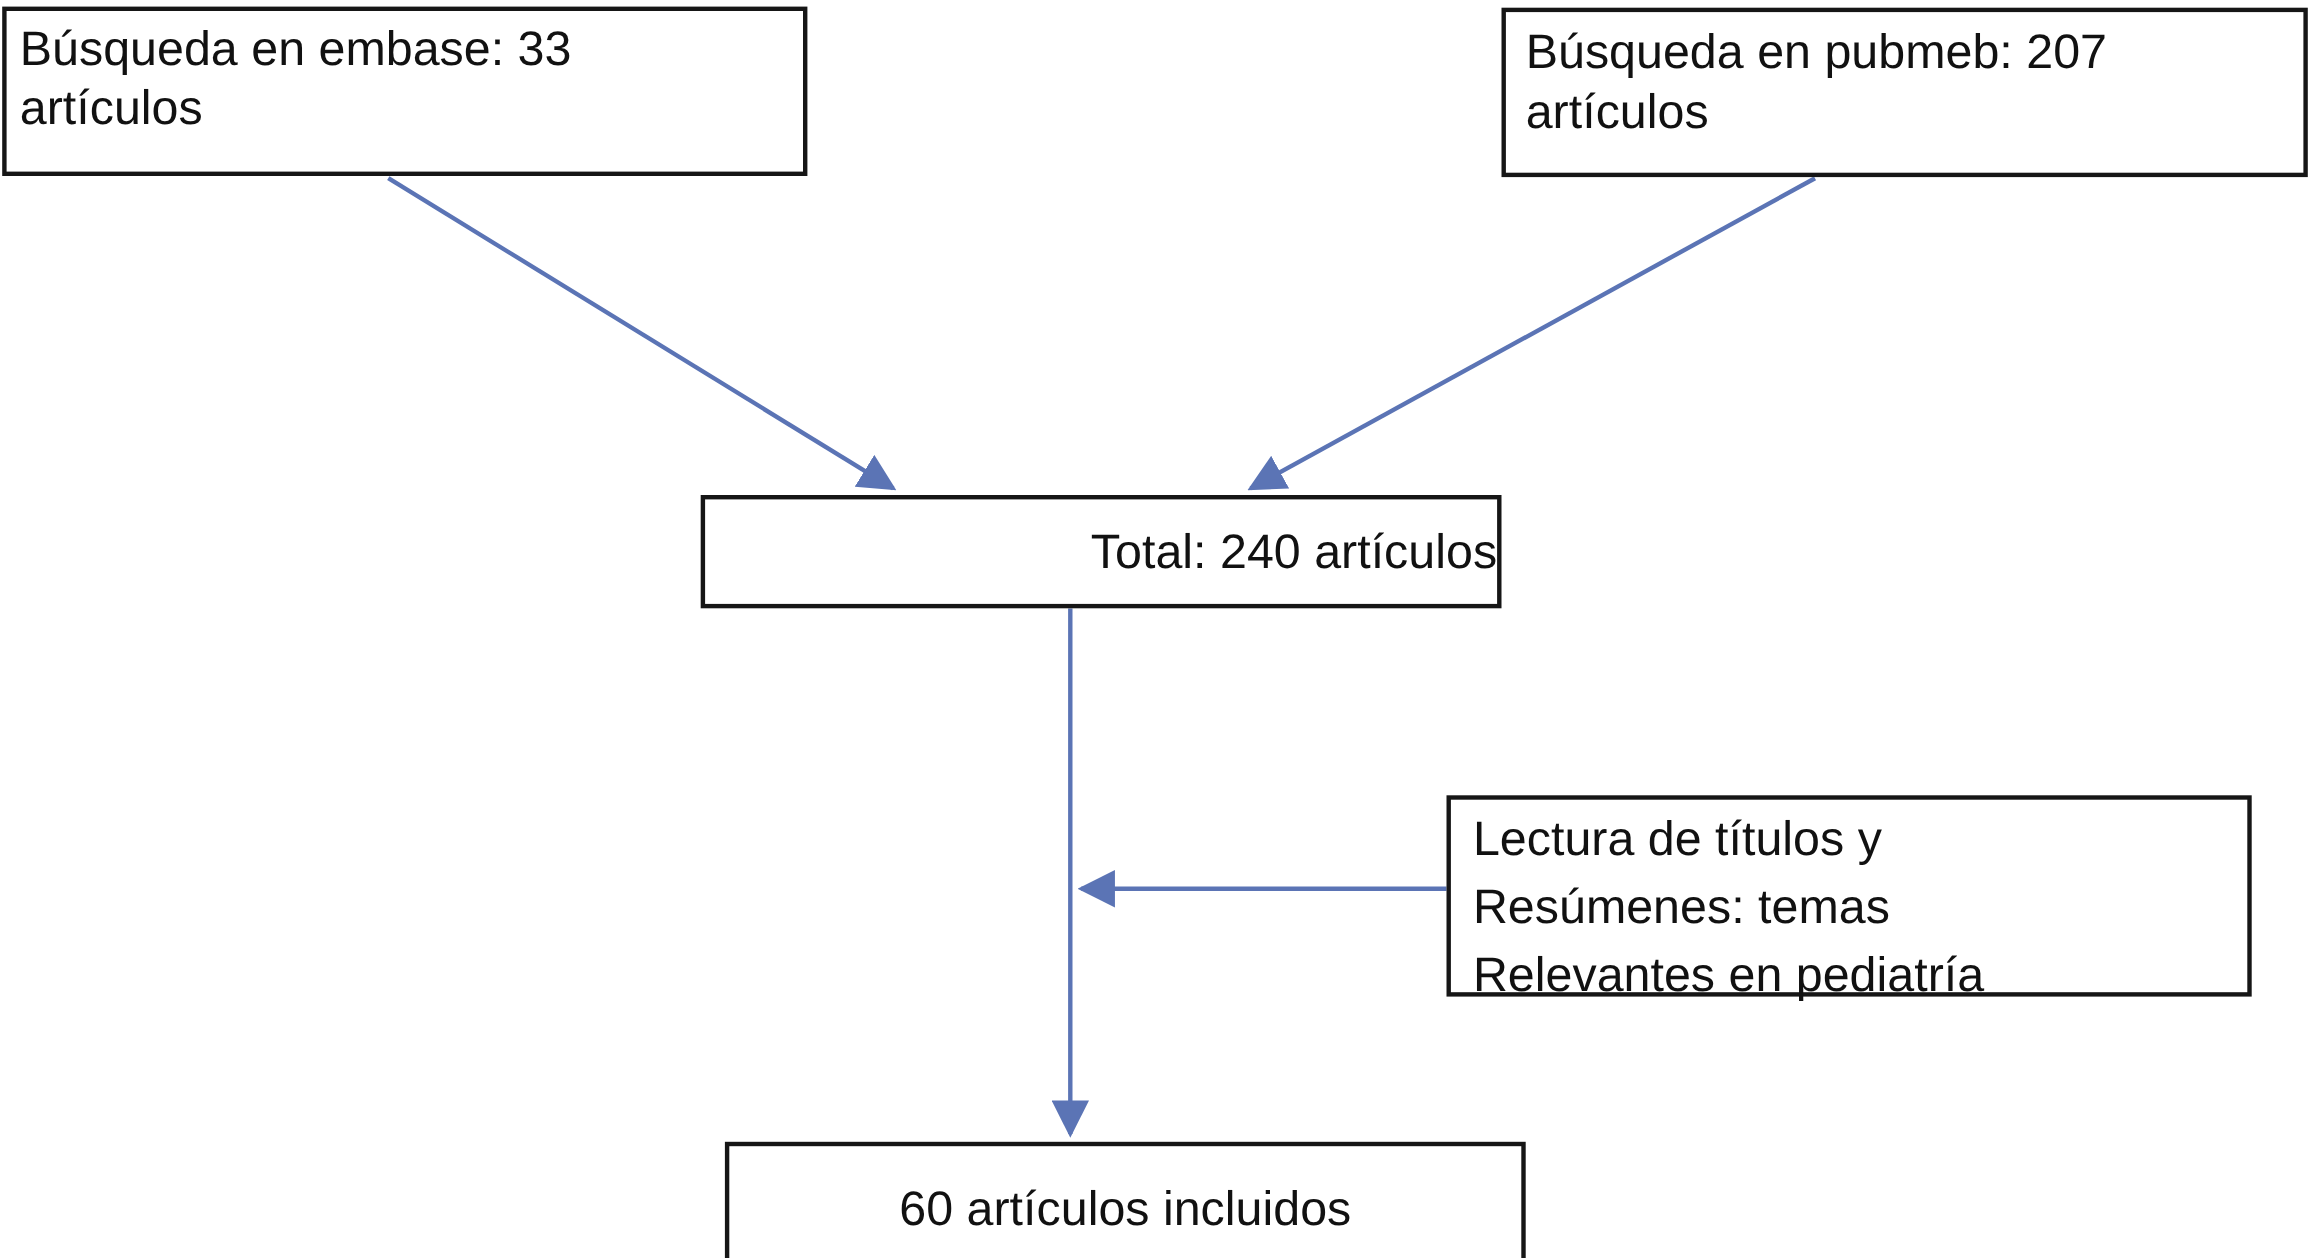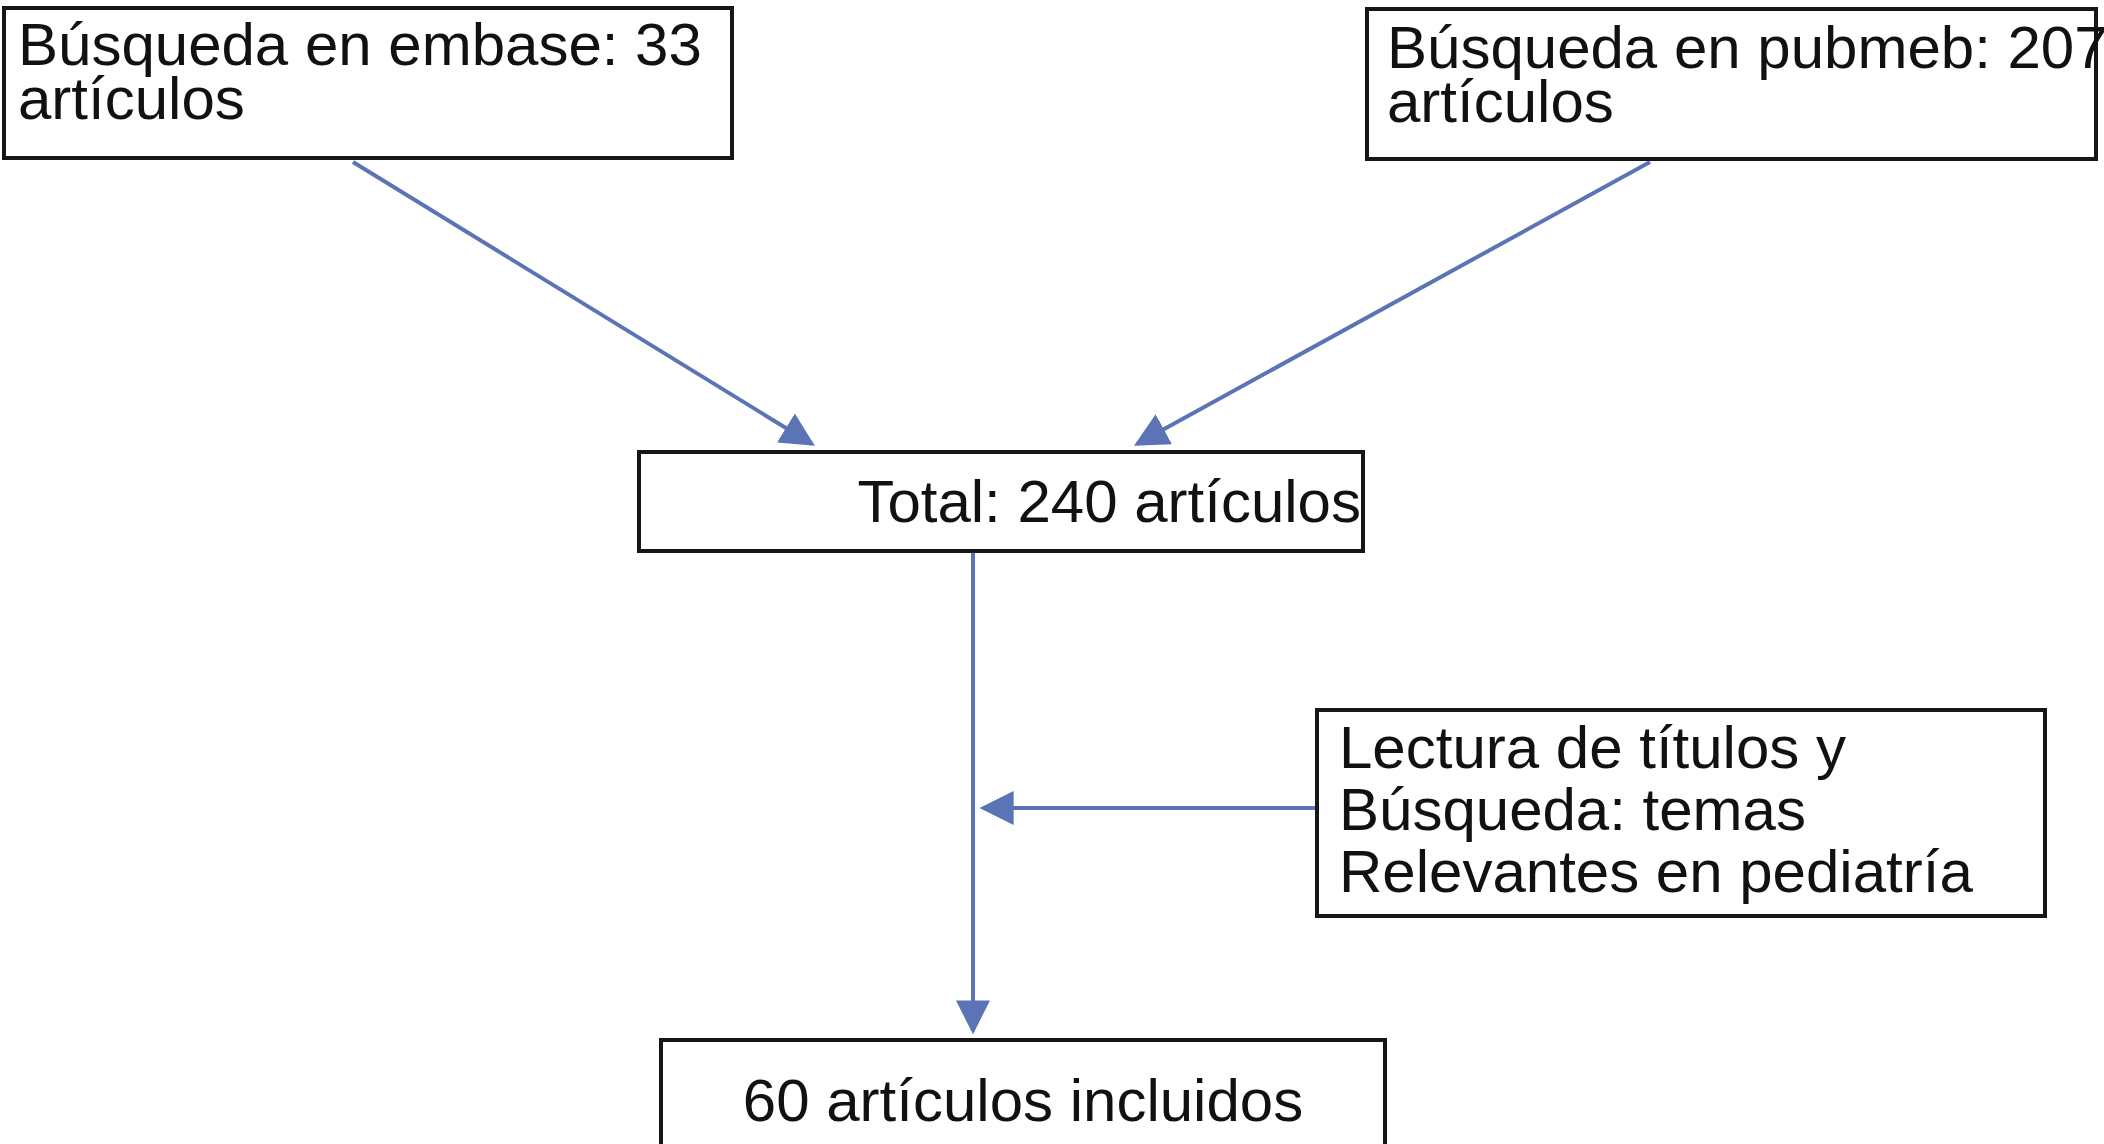--- a/index.html
+++ b/index.html
@@ -14,39 +14,39 @@
     background: #ffffff;
     font-family: "Liberation Sans", "DejaVu Sans", sans-serif;
     color: #111111;
     overflow: hidden;
   }
   .node {
     position: absolute;
     box-sizing: border-box;
     background: #ffffff;
     border: 4px solid #161616;
-    font-size: 60px;
+    font-size: 44px;
     color: #111111;
   }
   .node .line { white-space: nowrap; }
   #box-embase {
     left: 2px; top: 6px; width: 732px; height: 154px;
     padding: 8px 8px 0 12px; line-height: 54px;
   }
   #box-pubmed {
     left: 1365px; top: 7px; width: 733px; height: 154px;
     padding: 10px 8px 16px 18px; line-height: 54px;
   }
   #box-total {
     left: 637px; top: 450px; width: 728px; height: 103px;
     display: flex; align-items: center; justify-content: flex-end;
     text-align: center;
   }
   #box-filter {
-    left: 1315px; top: 708px; width: 732px; height: 210px;
+    left: 1315px; top: 723px; width: 732px; height: 183px;
     padding: 5px 8px 0 20px; line-height: 62px;
   }
   #box-included {
     left: 637px; top: 1038px; width: 728px; height: 124px;
     display: flex; align-items: center; justify-content: center;
     text-align: center;
     margin-left: 22px;
   }
   #arrow-layer {
     position: absolute;
@@ -79,21 +79,21 @@
     <div class="line">Búsqueda en pubmeb: 207</div>
     <div class="line">artículos</div>
   </div>
 
   <div class="node" id="box-total">
     <span>Total: 240 artículos</span>
   </div>
 
   <div class="node" id="box-filter">
     <div class="line">Lectura de títulos y</div>
-    <div class="line">Búsqueda: temas</div>
+    <div class="line">Resúmenes: temas</div>
     <div class="line">Relevantes en pediatría</div>
   </div>
 
   <div class="node" id="box-included">
     <span>60 artículos incluidos</span>
   </div>
 
 </div>
 
 </body></html>

